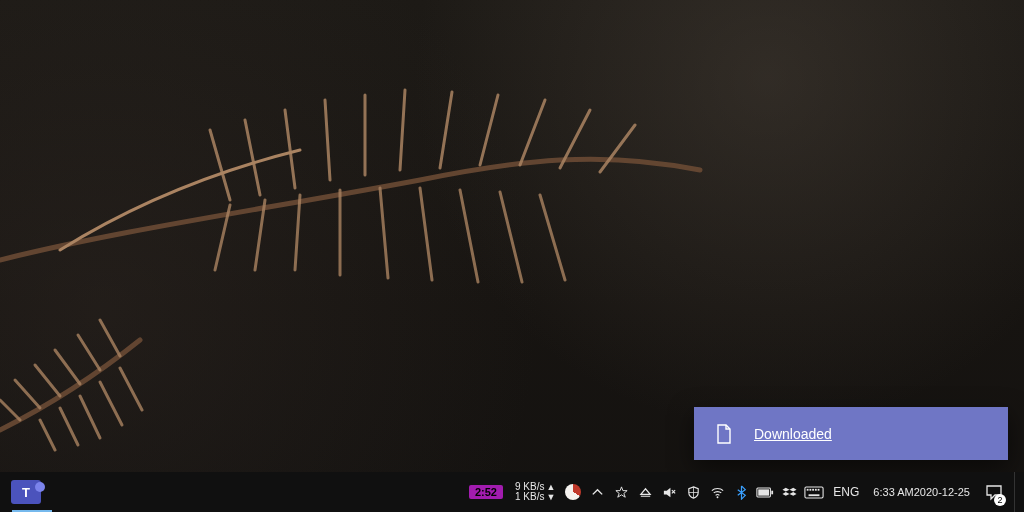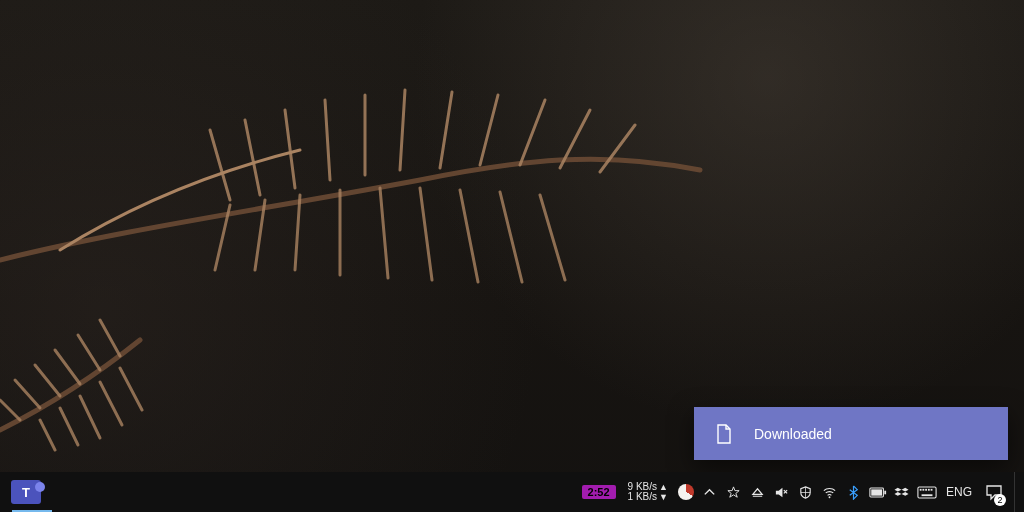--- a/index.html
+++ b/index.html
@@ -72,20 +72,21 @@
   background:#6f76c5;
   color:#fff;
   height:53px;
   display:flex;
   align-items:center;
   gap:20px;
   padding:0 20px;
   font-size:14px;
   border-top:1px solid rgba(255,255,255,0.15);
   cursor:pointer;
+  text-decoration:underline;
 }
 .toast:first-child { border-top:none; }
 .toast-icon { width:20px; display:flex; justify-content:center; }
 .show-desktop { width:6px; height:40px; border-left:1px solid #333; margin-left:4px; }
 </style>
 </head>
 <body>
 
 <div class="desktop">
 
@@ -252,20 +253,24 @@
               <rect x="15" y="3" width="2" height="2"></rect>
               <rect x="5" y="9" width="12" height="2"></rect>
             </g>
         </svg>
       </div>
 
       <div class="tb-btn lang">
         <span>ENG</span>
       </div>
 
+      <div class="tb-btn clock">
+        <div>6:33 AM</div>
+        <div>2020-12-25</div>
+      </div>
 
       <div class="tb-btn notif">
         <svg width="18" height="18" viewBox="0 0 18 18">
           <path d="M2 3 H16 V12 H10 L6 16 V12 H2 Z" fill="none" stroke="#e6e6e6" stroke-width="1.3"></path>
         </svg>
         <span class="notif-badge">2</span>
       </div>
 
       <div class="show-desktop"></div>
     </div>

